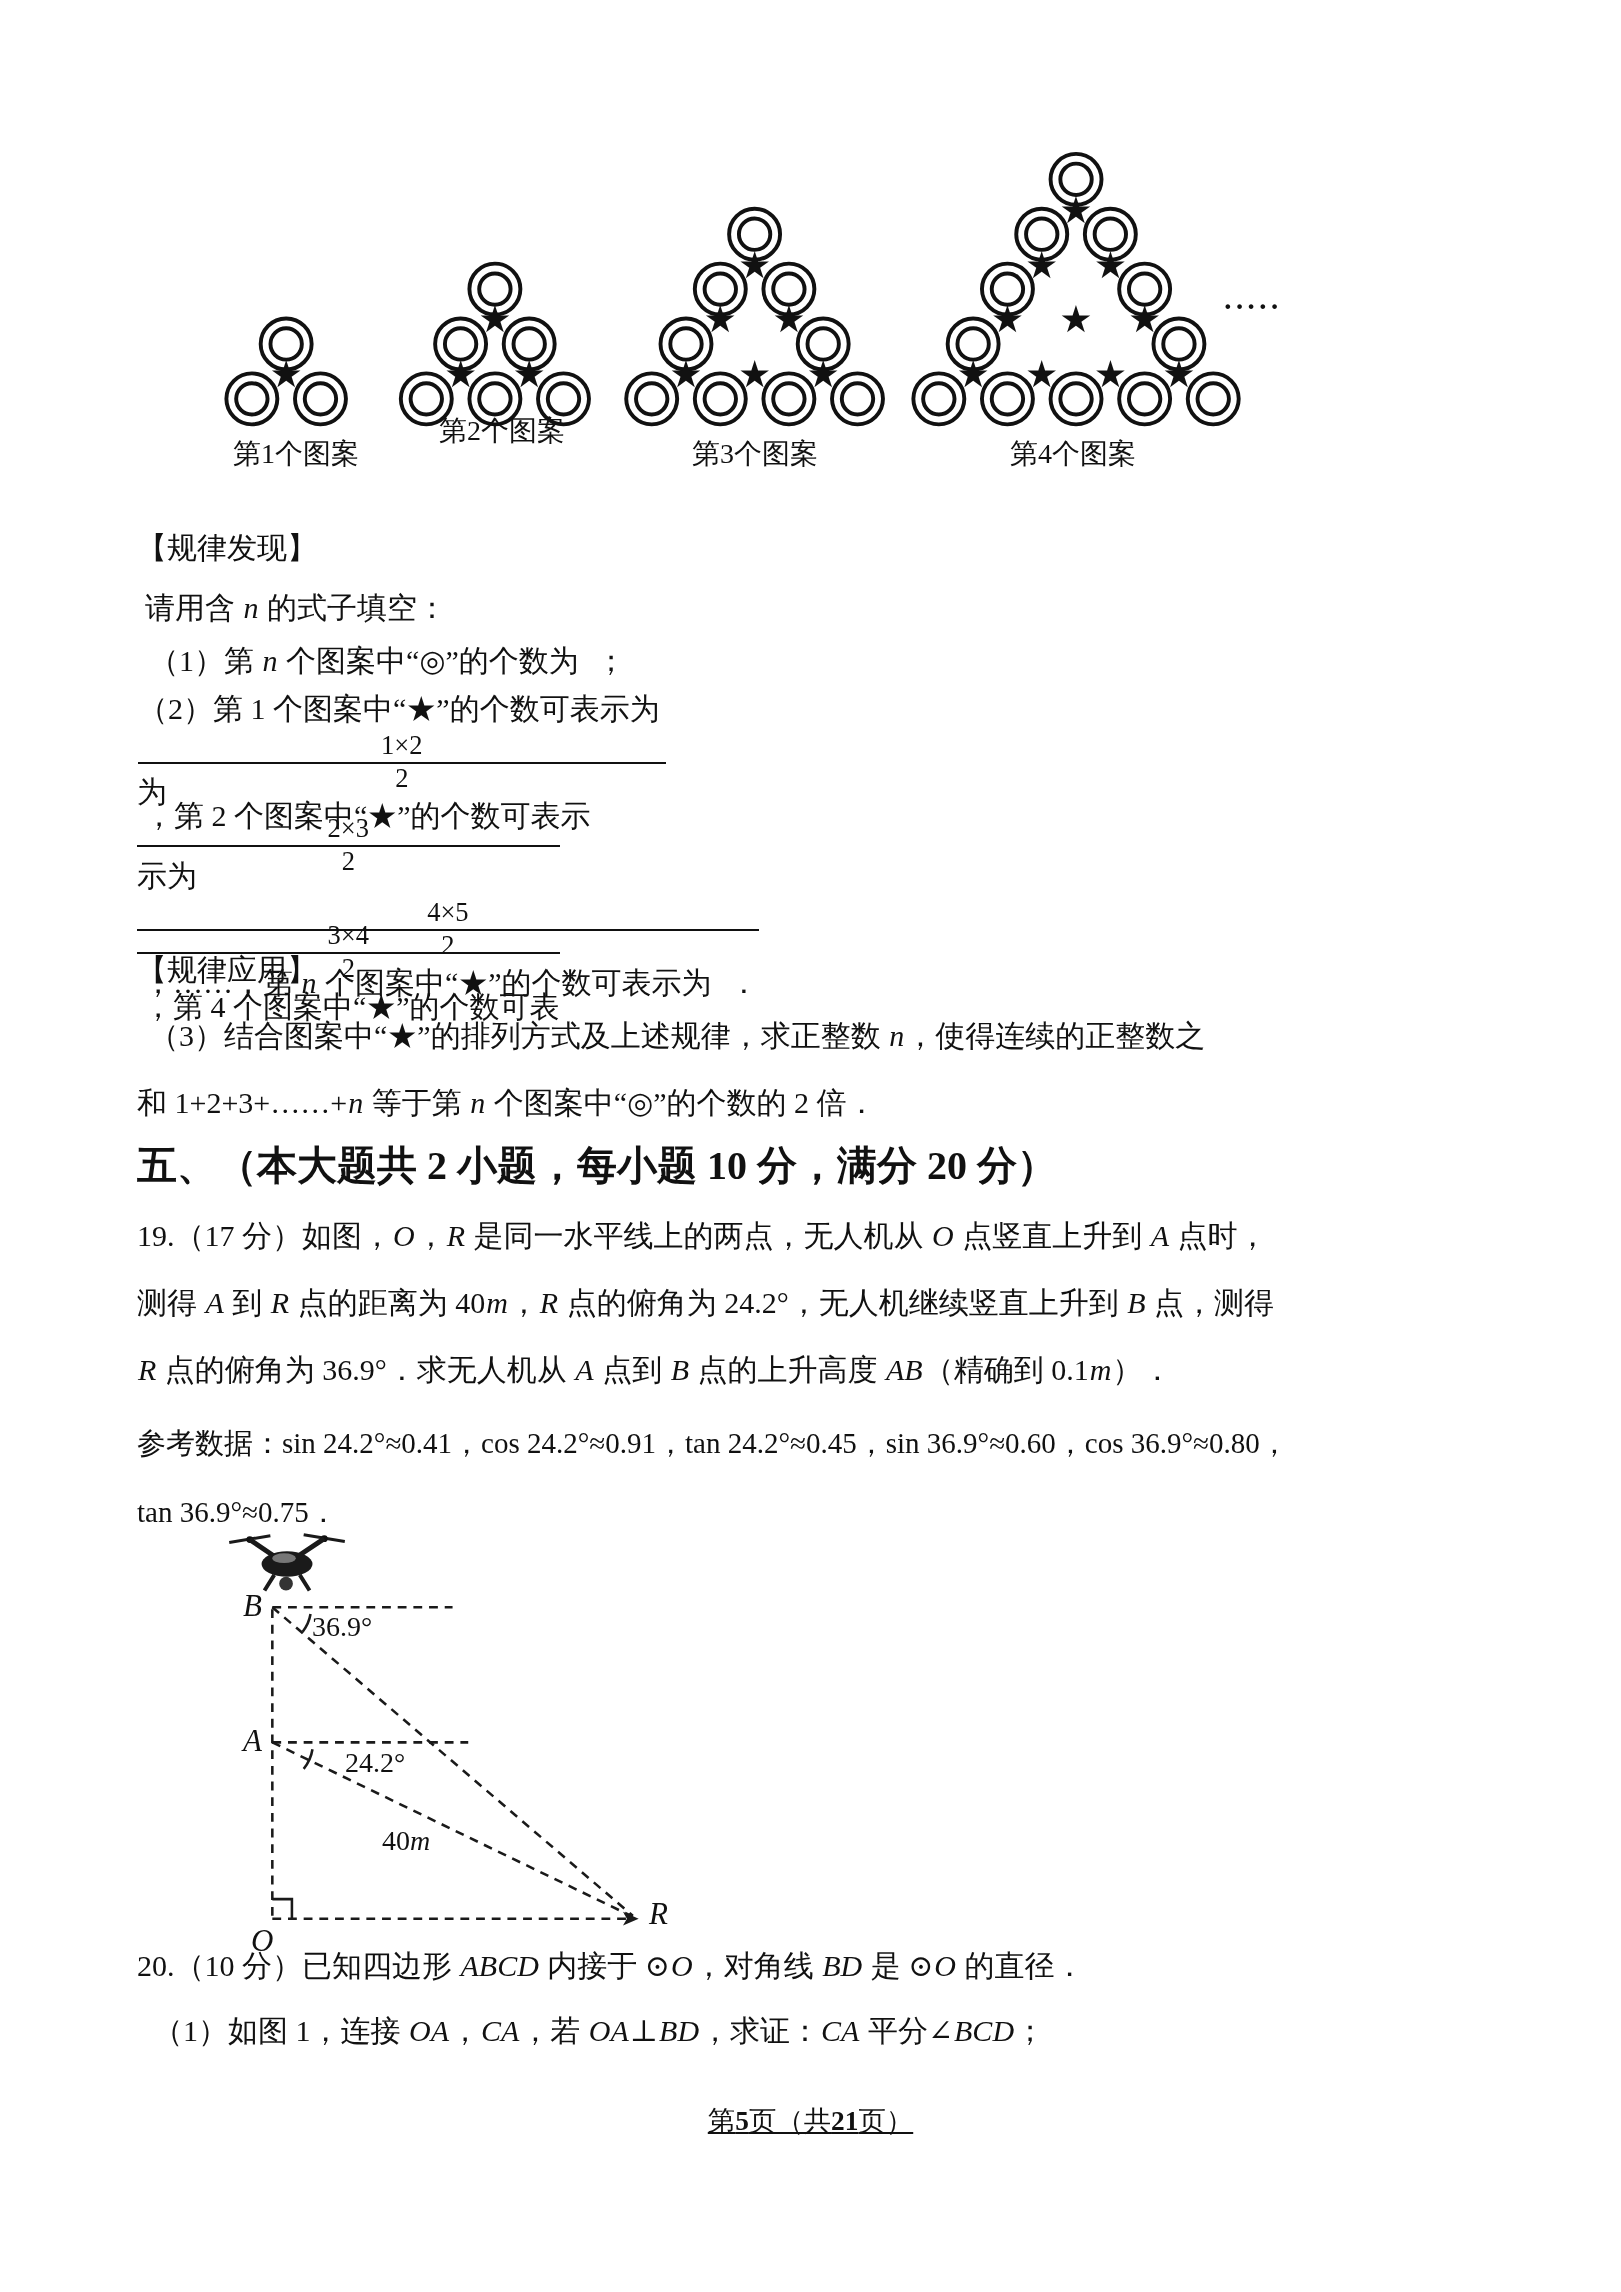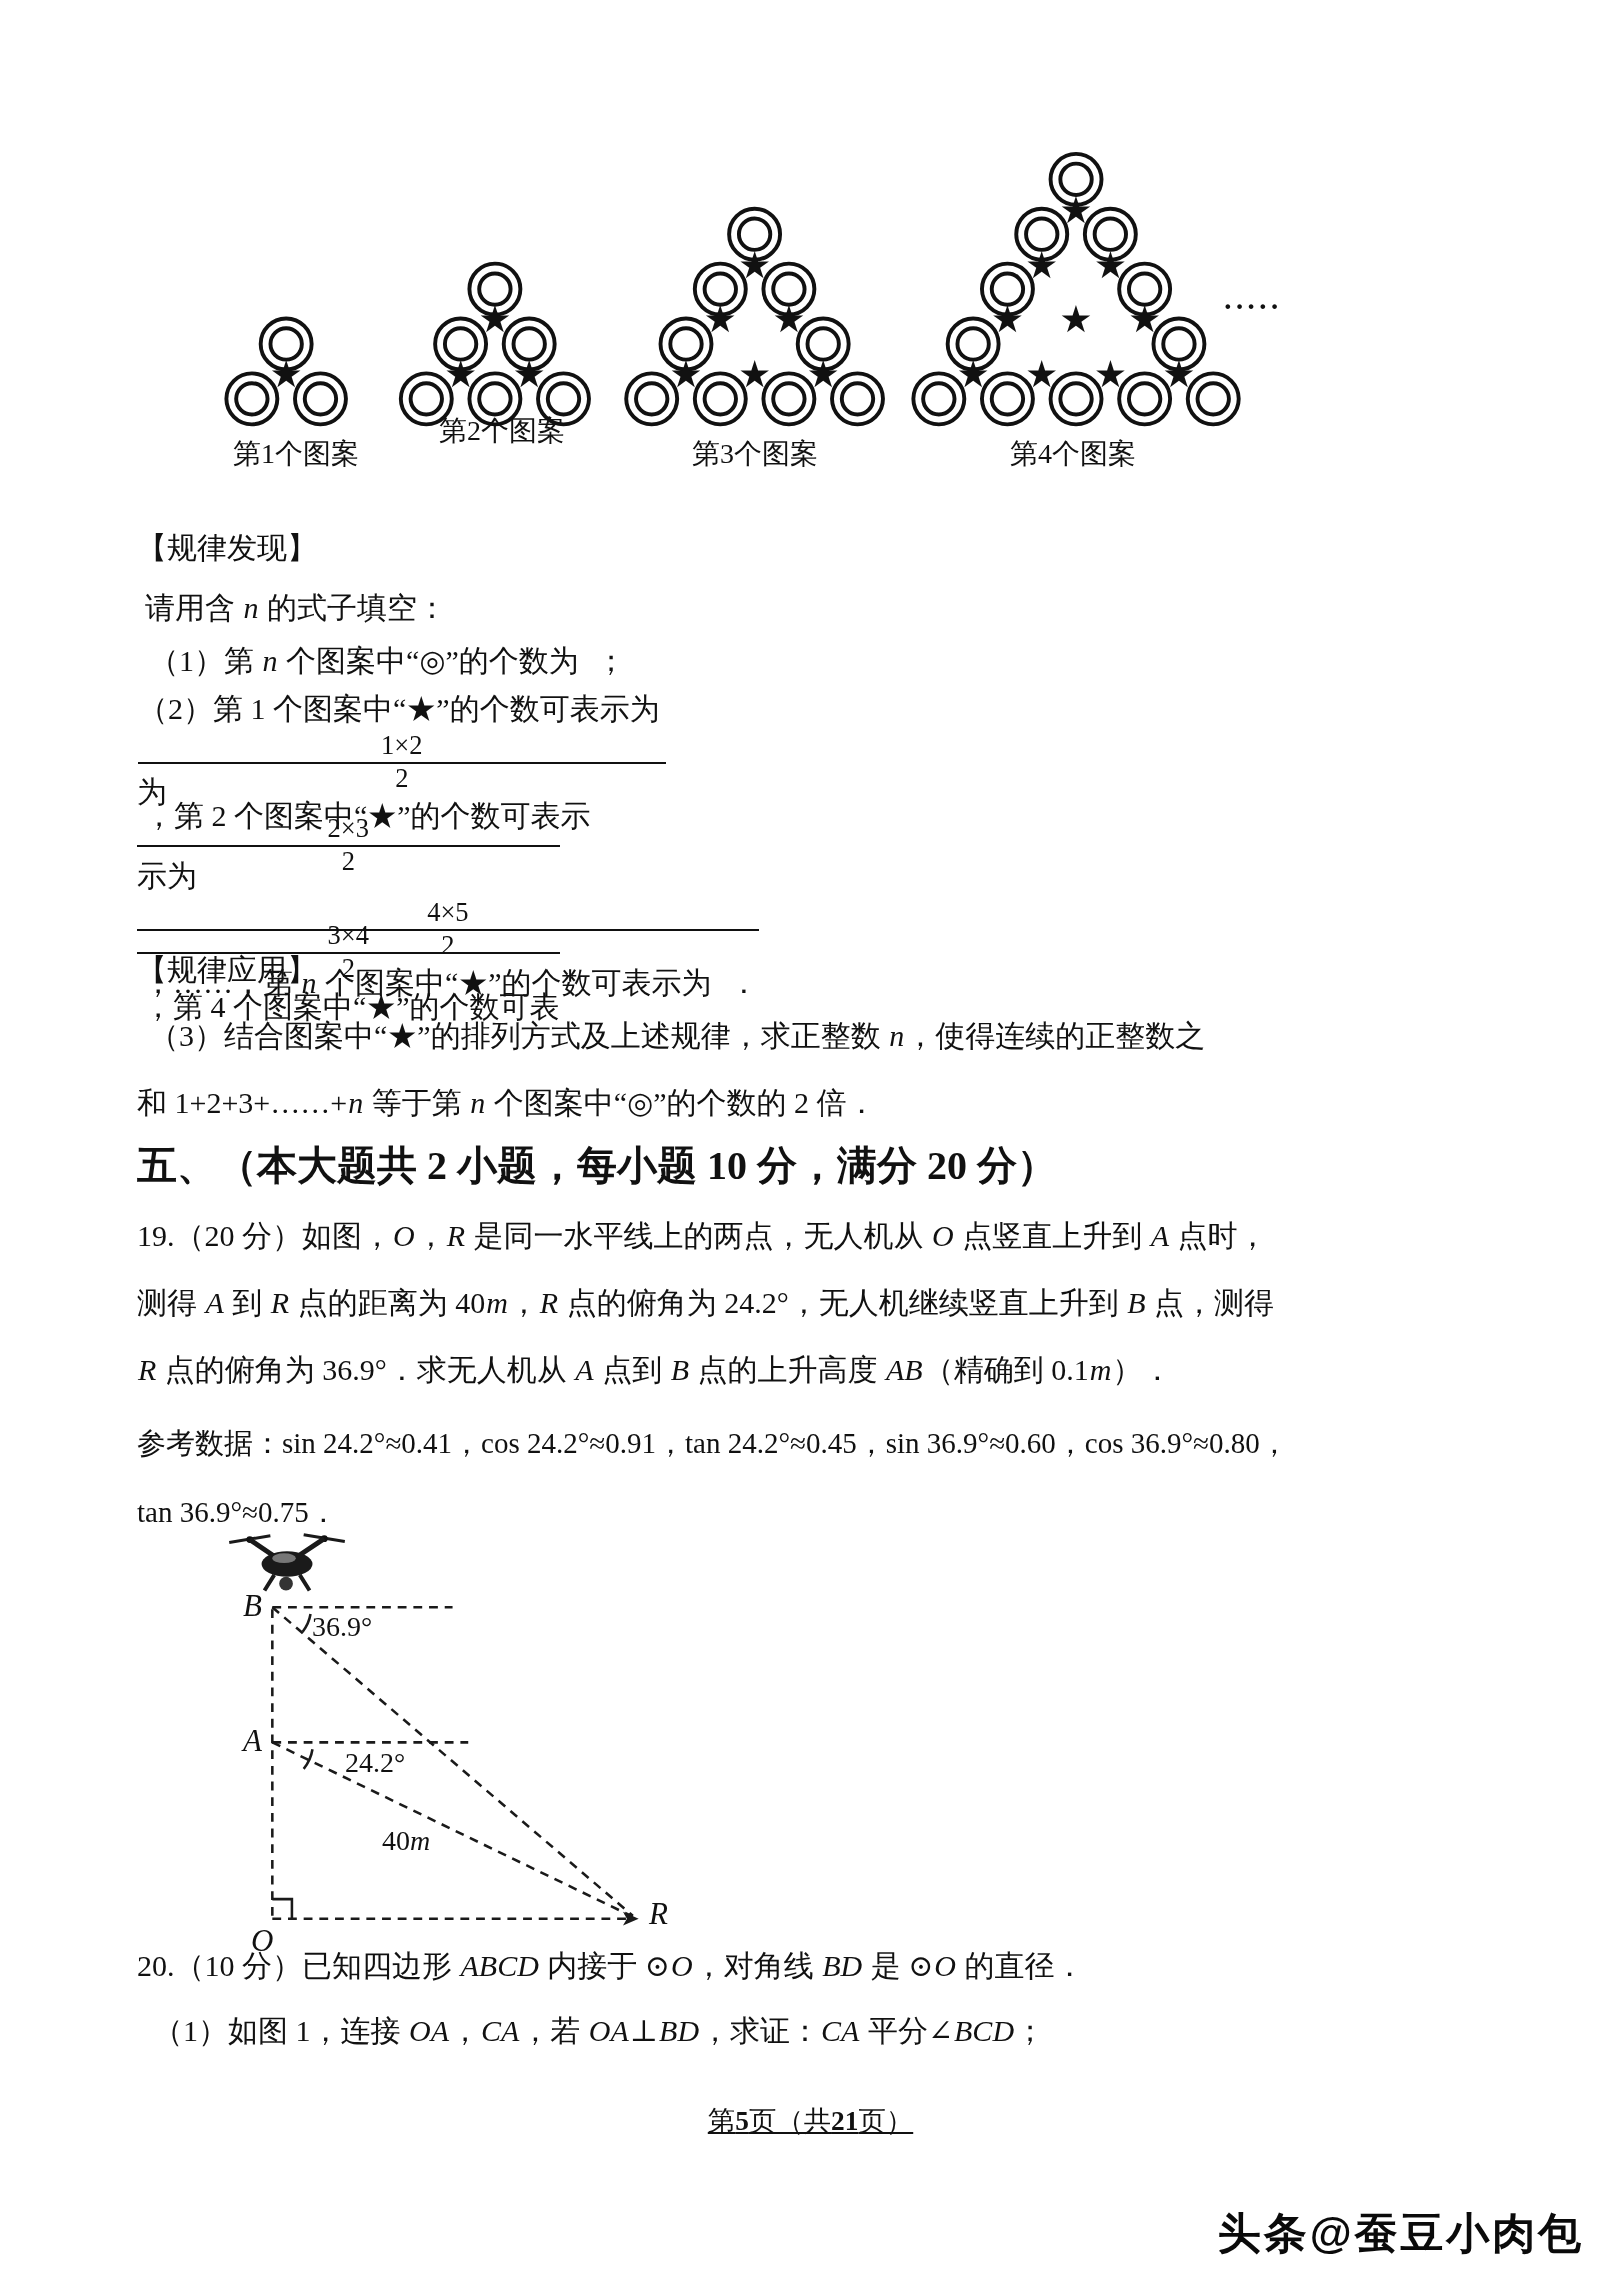--- a/index.html
+++ b/index.html
@@ -137,21 +137,21 @@
   <div class="line" style="left:137px; top:853px;"><span>示为</span><span class="frac"><span class="num">4×5</span><span class="den">2</span></span><span>，……，第 </span><span class="v">n</span><span> 个图案中“★”的个数可表示为 </span><span class="blank" style="width:69px;"></span><span>．</span></div>
 
   <div class="line heading" style="left:137px; top:947px;">【规律应用】</div>
 
   <div class="line" style="left:149px; top:1013px;"><span>（3）结合图案中“★”的排列方式及上述规律，求正整数 </span><span class="v">n</span><span>，使得连续的正整数之</span></div>
 
   <div class="line" style="left:137px; top:1080px;"><span>和 1+2+3+……+</span><span class="v">n</span><span> 等于第 </span><span class="v">n</span><span> 个图案中“◎”的个数的 2 倍．</span></div>
 
   <div class="line sec-heading" style="left:137px; top:1143px;">五、（本大题共 2 小题，每小题 10 分，满分 20 分）</div>
 
-  <div class="line" style="left:137px; top:1213px;"><span>19.（20 分）如图，</span><span class="v">O</span><span>，</span><span class="v">R</span><span> 是同一水平线上的两点，无人机从 </span><span class="v">O</span><span> 点竖直上升到 </span><span class="v">A</span><span> 点时，</span></div>
+  <div class="line" style="left:137px; top:1213px;"><span>19.（17 分）如图，</span><span class="v">O</span><span>，</span><span class="v">R</span><span> 是同一水平线上的两点，无人机从 </span><span class="v">O</span><span> 点竖直上升到 </span><span class="v">A</span><span> 点时，</span></div>
 
   <div class="line" style="left:137px; top:1280px;"><span>测得 </span><span class="v">A</span><span> 到 </span><span class="v">R</span><span> 点的距离为 40</span><span class="v">m</span><span>，</span><span class="v">R</span><span> 点的俯角为 24.2°，无人机继续竖直上升到 </span><span class="v">B</span><span> 点，测得</span></div>
 
   <div class="line" style="left:137px; top:1347px;"><span class="v">R</span><span> 点的俯角为 36.9°．求无人机从 </span><span class="v">A</span><span> 点到 </span><span class="v">B</span><span> 点的上升高度 </span><span class="v">AB</span><span>（精确到 0.1</span><span class="v">m</span><span>）．</span></div>
 
   <div class="line" style="left:137px; top:1421px; font-size:29px;">参考数据：sin 24.2°≈0.41，cos 24.2°≈0.91，tan 24.2°≈0.45，sin 36.9°≈0.60，cos 36.9°≈0.80，</div>
   <div class="line" style="left:137px; top:1490px; font-size:29px;">tan 36.9°≈0.75．</div>
 
   <svg style="left:225px; top:1521px;" width="461" height="431" viewBox="0 0 470 440" aria-hidden="true">
     <g stroke="#1a1a1a" stroke-width="2.6" fill="none" stroke-dasharray="9 7">
@@ -188,16 +188,15 @@
   <div class="angle-label" style="left:312px; top:1611px;">36.9°</div>
   <div class="angle-label" style="left:345px; top:1747px;">24.2°</div>
   <div class="angle-label" style="left:382px; top:1825px;"><span>40</span><span class="diag-var">m</span></div>
 
   <div class="line" style="left:137px; top:1943px;"><span>20.（10 分）已知四边形 </span><span class="v">ABCD</span><span> 内接于 ⊙</span><span class="v">O</span><span>，对角线 </span><span class="v">BD</span><span> 是 ⊙</span><span class="v">O</span><span> 的直径．</span></div>
 
   <div class="line" style="left:153px; top:2008px;"><span>（1）如图 1，连接 </span><span class="v">OA</span><span>，</span><span class="v">CA</span><span>，若 </span><span class="v">OA</span><span>⊥</span><span class="v">BD</span><span>，求证：</span><span class="v">CA</span><span> 平分∠</span><span class="v">BCD</span><span>；</span></div>
 
   <div class="footer" style="top:2103px;text-decoration:underline;"><span>第</span><span class="b">5</span><span>页（共</span><span class="b">21</span><span>页）</span></div>
 
-  <div class="watermark">头条@蚕豆小肉包</div>
 
 </div>
 
 
 </body></html>

